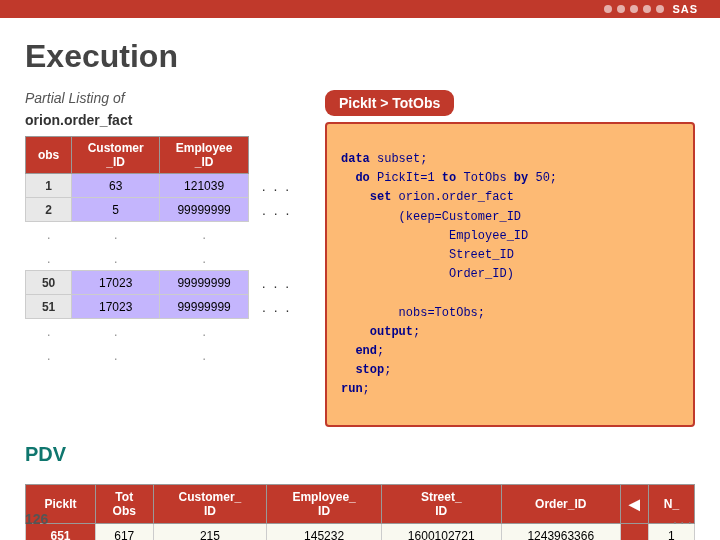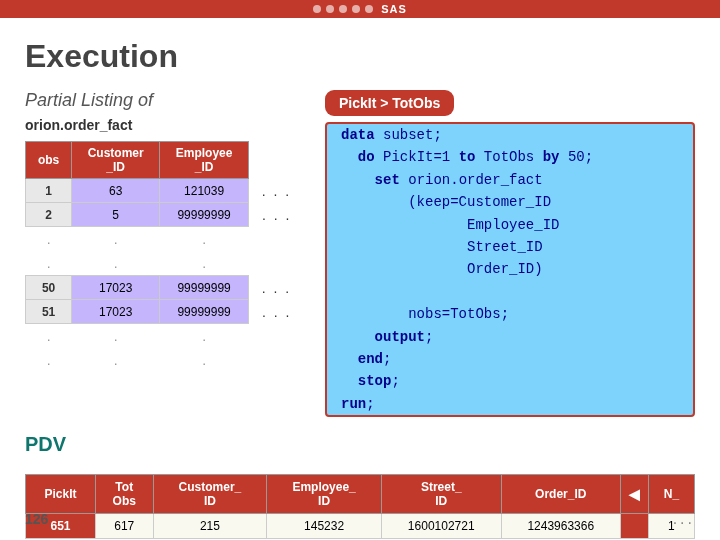--- a/index.html
+++ b/index.html
@@ -12,22 +12,22 @@
       position: relative;
     }
 
     
     .header-bar {
       background: #c0392b;
       height: 18px;
       width: 100%;
       display: flex;
       align-items: center;
-      justify-content: center;
-      padding-right: 0;
+      justify-content: flex-end;
+      padding-right: 22px;
     }
     .header-dots {
       display: flex;
       gap: 5px;
     }
     .header-dot {
       width: 8px;
       height: 8px;
       border-radius: 50%;
       background: rgba(255,255,255,0.6);
@@ -60,21 +60,21 @@
       gap: 20px;
       align-items: flex-start;
     }
 
     
     .left-col {
       flex: 0 0 280px;
     }
 
     .partial-listing-label {
-      font-size: 18px;
+      font-size: 14px;
       color: #555;
       margin-bottom: 6px;
       font-style: italic;
     }
     .listing-title {
       font-size: 14px;
       color: #333;
       font-weight: bold;
       margin-bottom: 8px;
     }
@@ -131,26 +131,26 @@
       color: #fff;
       font-size: 14px;
       font-weight: bold;
       padding: 5px 14px;
       border-radius: 9px;
       display: inline-block;
       margin-bottom: 6px;
     }
 
     .code-block {
-      background: #7dd3fc;
+      background: #fdba74;
       border: 2px solid #c0392b;
       border-radius: 4px;
-      padding: 0 14px;
+      padding: 26px 14px;
       font-family: 'Courier New', monospace;
-      font-size: 14px;
+      font-size: 12px;
       line-height: 1.6;
       color: #00008b;
     }
     .code-block .kw {
       color: #00008b;
       font-weight: bold;
     }
 
     
     .pdv-section {

